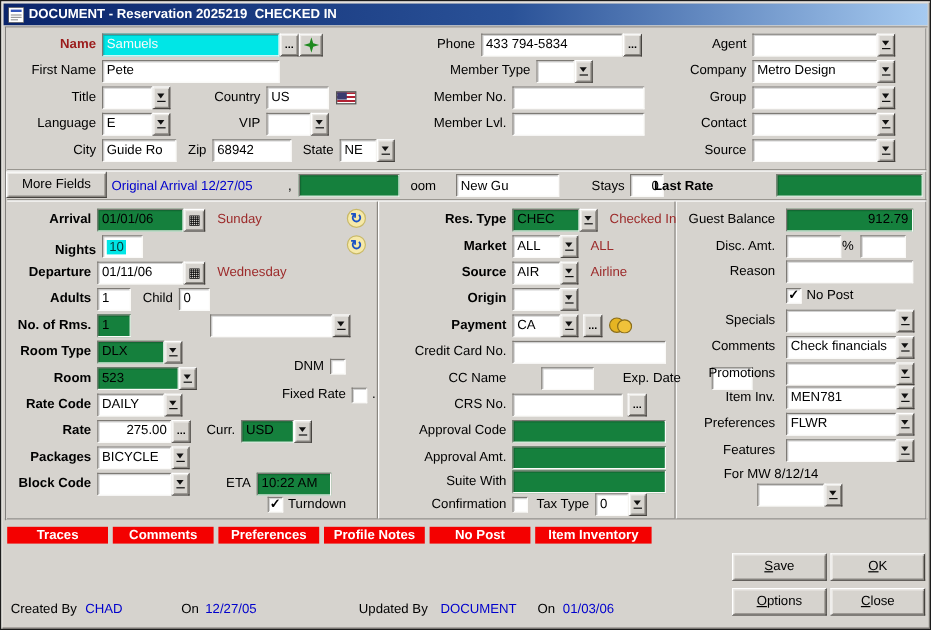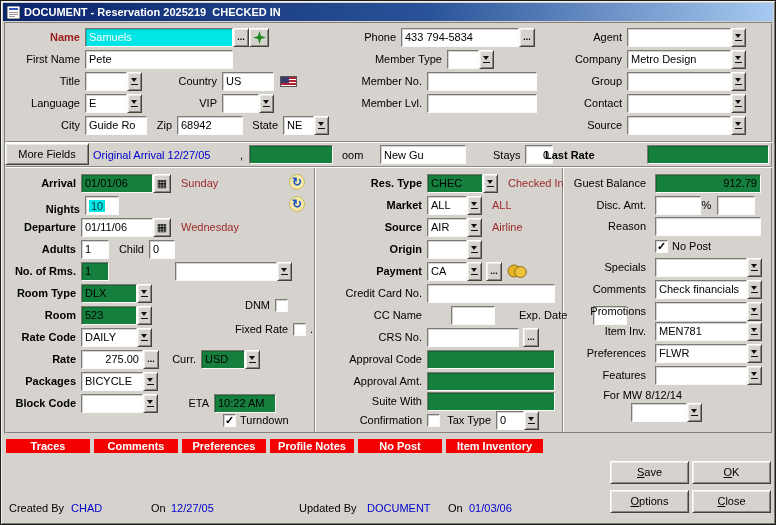--- a/index.html
+++ b/index.html
@@ -254,21 +254,21 @@
         <span class="dn"></span>
       </span>
   </div>
   <div class="r" style="left:240px; top:297px; height:14px;">
     <span class="l" style="width:34px">DNM</span>
     <span class="cb"></span>
   </div>
 
   <div class="r" style="left:8px; top:304px;">
     <span class="l b" style="width:72px">Room</span>
-    <span class="f g" style="width:56px">523</span>
+    <span class="f g" style="width:68px">523</span>
     <span class="btn ab">
         <span class="dn"></span>
       </span>
   </div>
   <div class="r" style="left:234px; top:321px; height:14px;">
     <span class="l" style="width:58px">Fixed Rate</span>
     <span class="cb"></span>
     <span style="margin-left:4px">.</span>
   </div>
 

